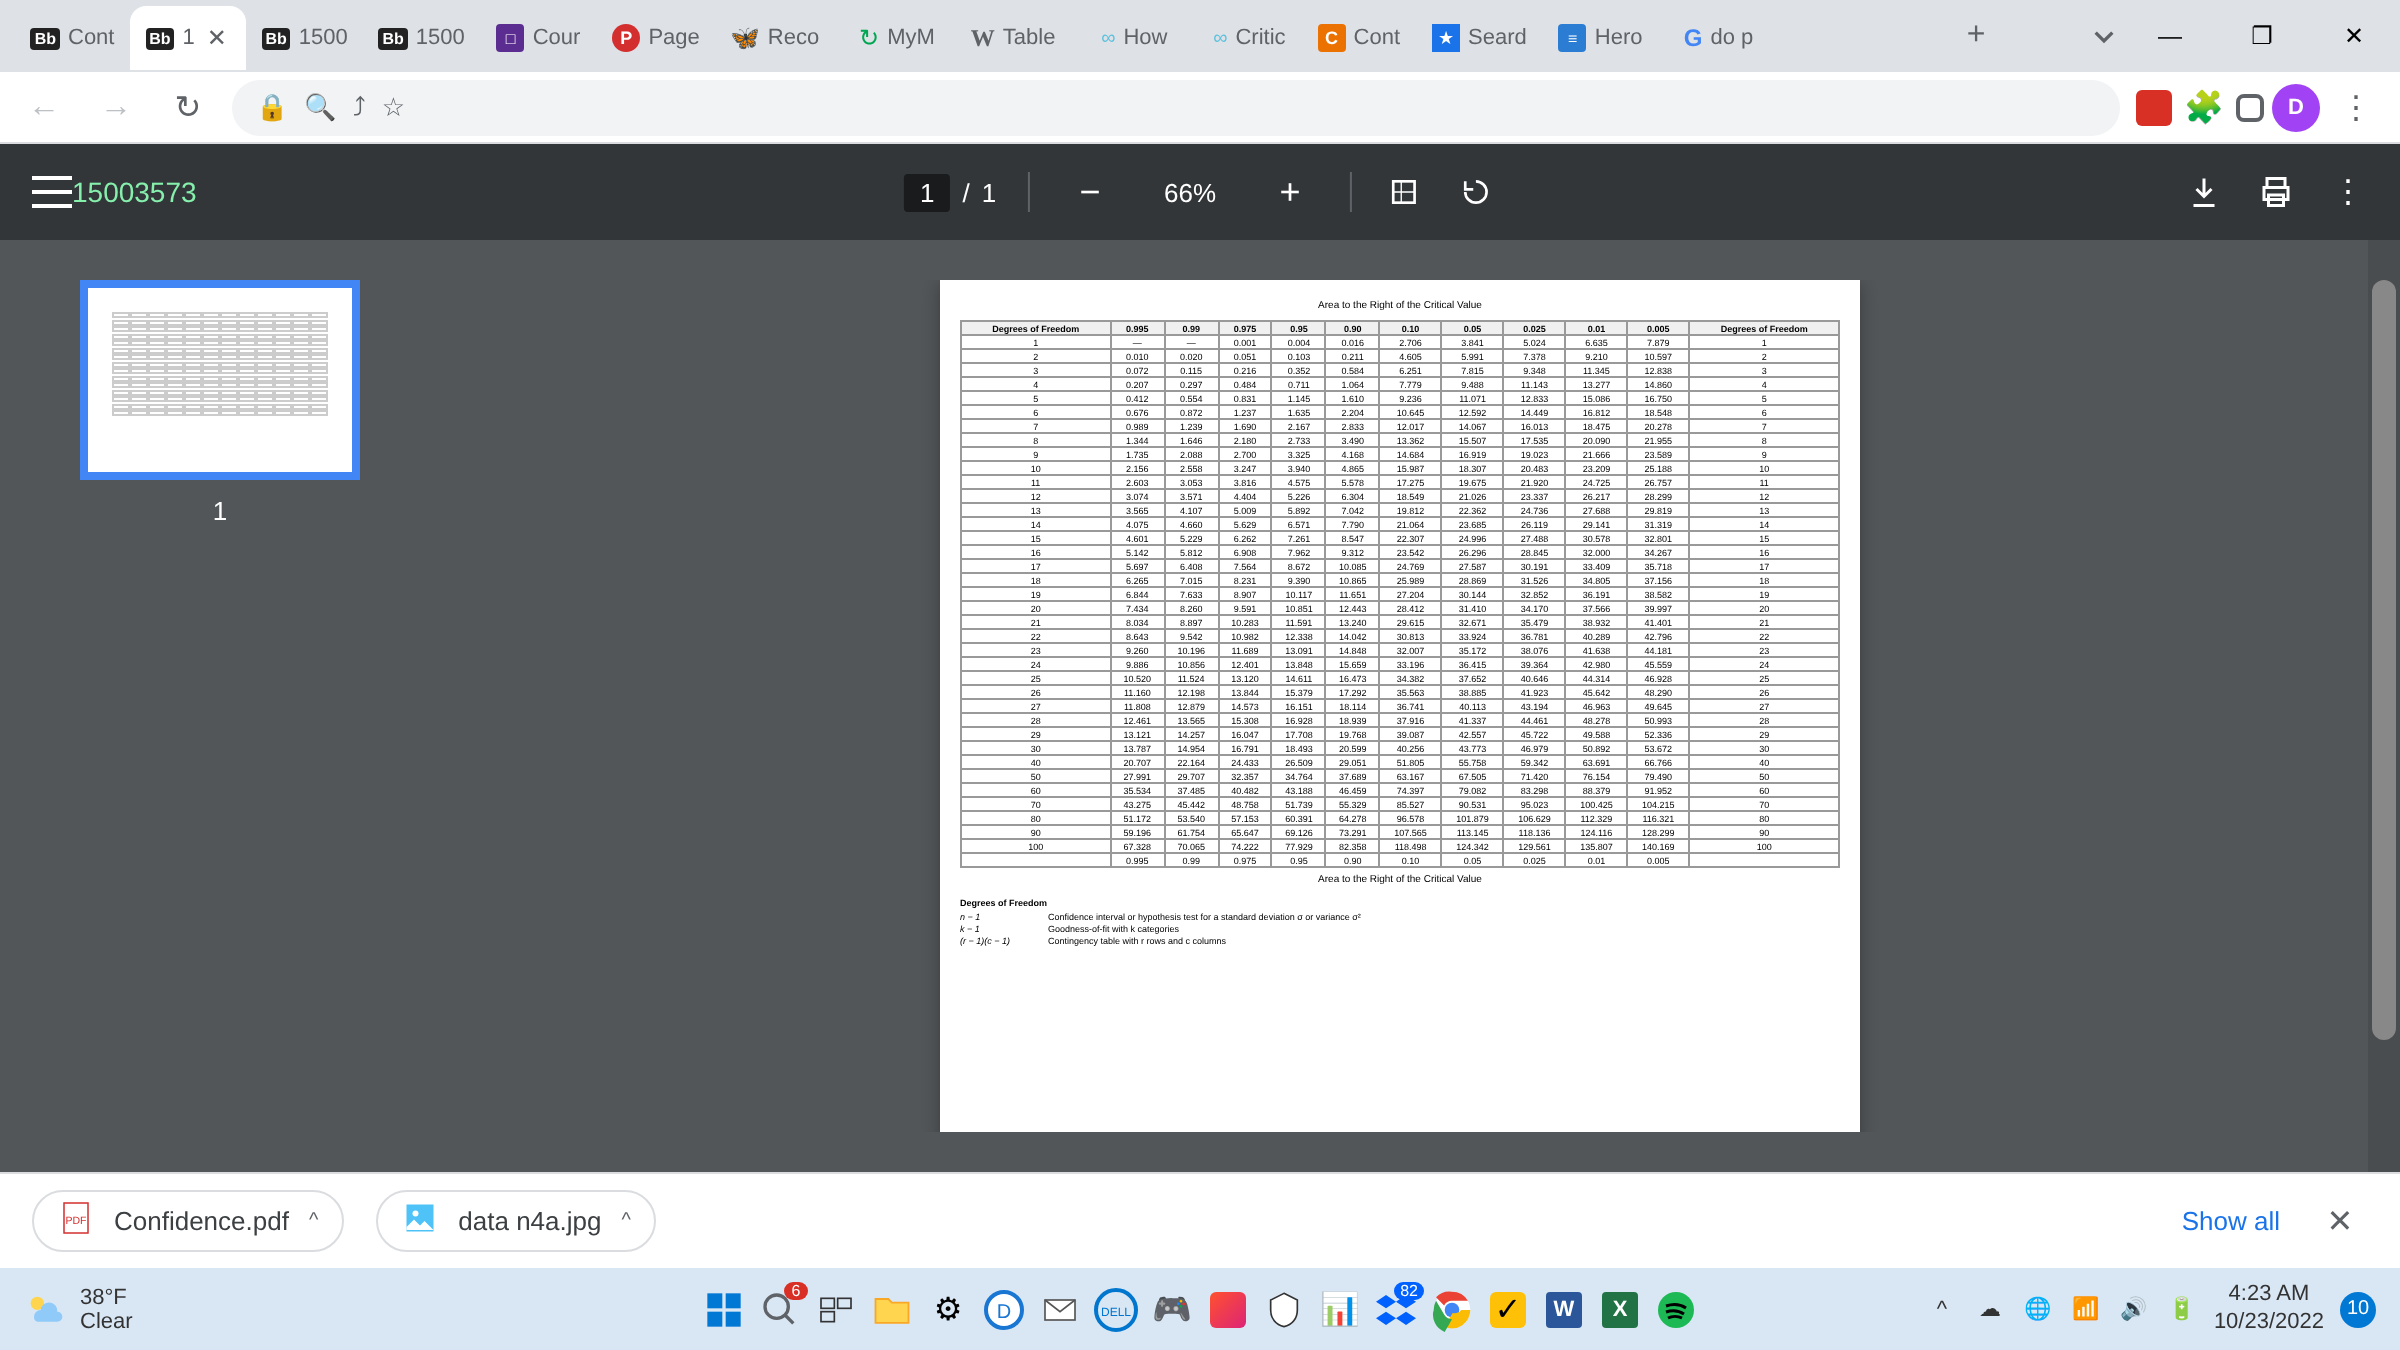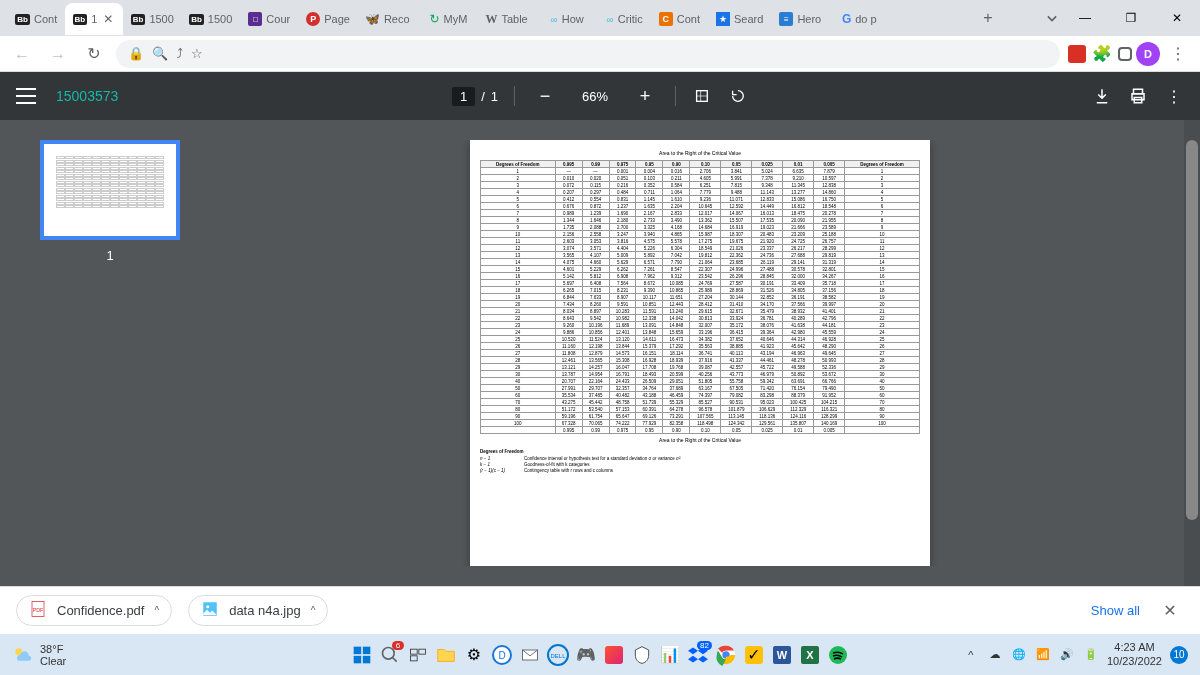--- a/index.html
+++ b/index.html
@@ -17,21 +17,21 @@
 .nav-btn{width:28px;height:28px;display:flex;align-items:center;justify-content:center;color:#5f6368;border-radius:50%}
 .nav-btn.disabled{color:#bdc1c6}
 .url-bar{flex:1;height:28px;background:#f1f3f4;border-radius:14px;display:flex;align-items:center;padding:0 12px;gap:8px;font-size:13px;color:#5f6368}
 .url-text{flex:1;white-space:nowrap;overflow:hidden;text-overflow:ellipsis}
 .ext-icons{display:flex;gap:4px;align-items:center}
 .ext{width:24px;height:24px;display:flex;align-items:center;justify-content:center;border-radius:4px}
 .profile{width:24px;height:24px;border-radius:50%;background:#a142f4;color:#fff;display:flex;align-items:center;justify-content:center;font-size:11px;font-weight:bold}
 .pdf-toolbar{height:48px;background:#323639;display:flex;align-items:center;padding:0 16px;color:#fff}
 .hamburger{width:20px;height:20px;display:flex;flex-direction:column;justify-content:space-around}
 .hamburger span{height:2px;background:#fff}
-.pdf-title{margin-left:20px;font-size:14px;color:#14b8a6}
+.pdf-title{font-size:14px;color:#86efac}
 .pdf-center{position:absolute;left:50%;transform:translateX(-50%);display:flex;align-items:center;gap:16px}
 .page-ind{display:flex;align-items:center;gap:6px;font-size:13px}
 .page-num{background:#191b1c;padding:2px 8px;border-radius:2px}
 .pdf-sep{width:1px;height:20px;background:#5f6368}
 .zoom-btn{width:28px;height:28px;display:flex;align-items:center;justify-content:center;color:#fff;font-size:18px}
 .zoom-val{font-size:13px;min-width:40px;text-align:center}
 .pdf-right{margin-left:auto;display:flex;gap:16px;align-items:center}
 .pdf-icon{width:20px;height:20px;display:flex;align-items:center;justify-content:center}
 .pdf-content{height:466px;background:#525659;display:flex;gap:20px;padding:20px;overflow:hidden;position:relative}
 .thumbnail-panel{width:180px;display:flex;flex-direction:column;align-items:center;gap:8px}

